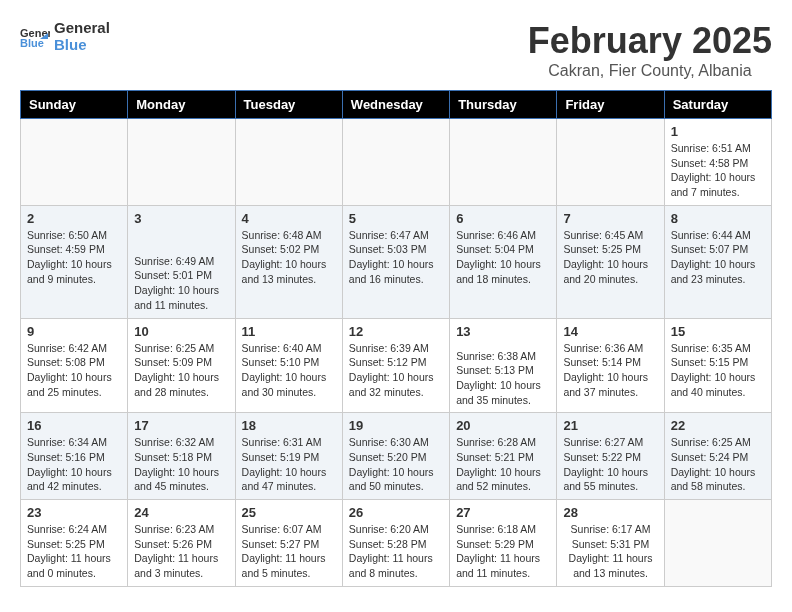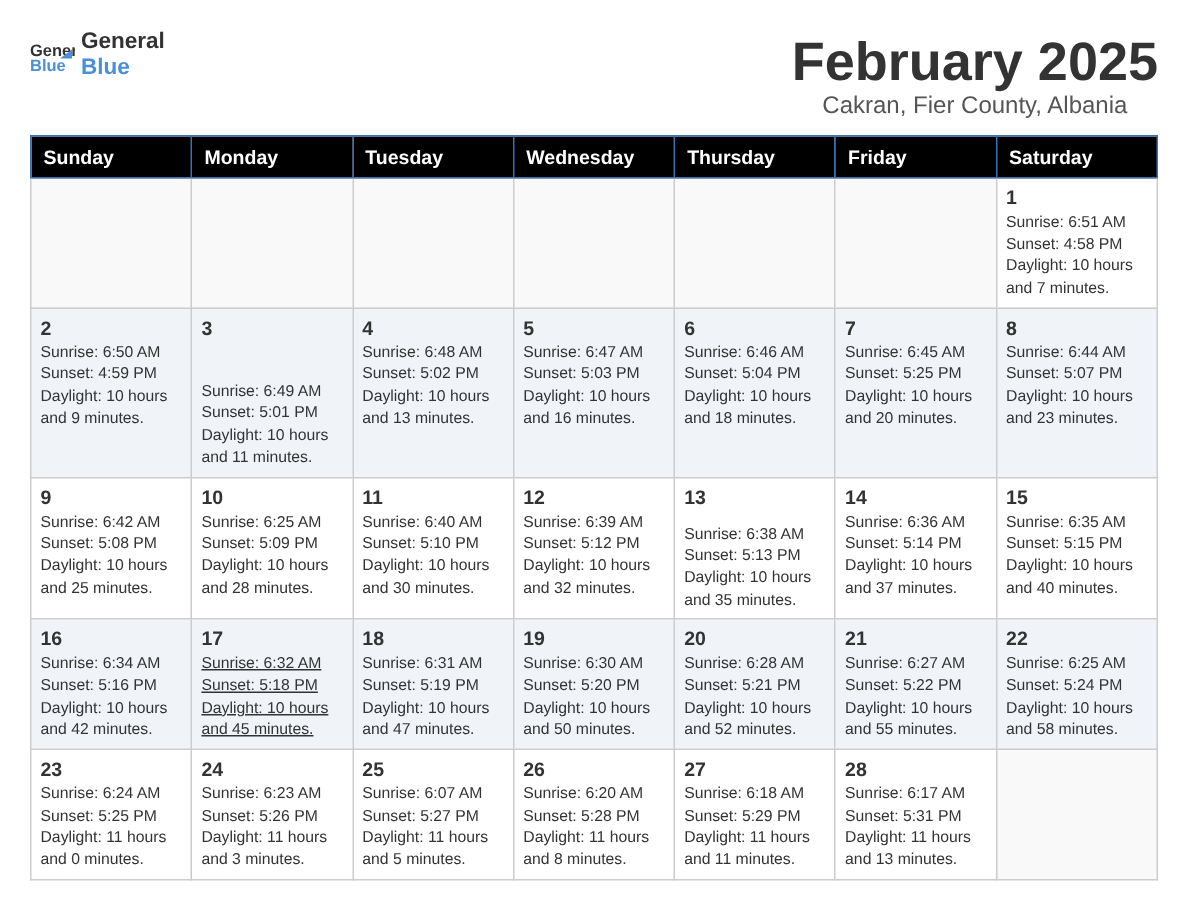--- a/index.html
+++ b/index.html
@@ -217,21 +217,21 @@
       </tr>
       <tr class="alt-row">
         <td>
           <span class="day-number">16</span>
           <div class="day-info" style="white-space: pre-line;">Sunrise: 6:34 AM
 Sunset: 5:16 PM
 Daylight: 10 hours and 42 minutes.</div>
         </td>
         <td>
           <span class="day-number">17</span>
-          <div class="day-info" style="white-space: pre-line; text-decoration: underline;">Sunrise: 6:32 AM
+          <div class="day-info" style="white-space: pre-line;">Sunrise: 6:32 AM
 Sunset: 5:18 PM
 Daylight: 10 hours and 45 minutes.</div>
         </td>
         <td>
           <span class="day-number">18</span>
           <div class="day-info" style="white-space: pre-line;">Sunrise: 6:31 AM
 Sunset: 5:19 PM
 Daylight: 10 hours and 47 minutes.</div>
         </td>
         <td>
@@ -285,20 +285,20 @@
 Daylight: 11 hours and 8 minutes.</div>
         </td>
         <td>
           <span class="day-number">27</span>
           <div class="day-info" style="white-space: pre-line;">Sunrise: 6:18 AM
 Sunset: 5:29 PM
 Daylight: 11 hours and 11 minutes.</div>
         </td>
         <td>
           <span class="day-number">28</span>
-          <div class="day-info" style="white-space: pre-line;">Sunrise: 6:17 AM
+          <div class="day-info" style="white-space: pre-line; text-align: center;">Sunrise: 6:17 AM
 Sunset: 5:31 PM
 Daylight: 11 hours and 13 minutes.</div>
         </td>
         <td class="empty"></td>
       </tr>
     </tbody>
 </table>
 
 </body></html>

